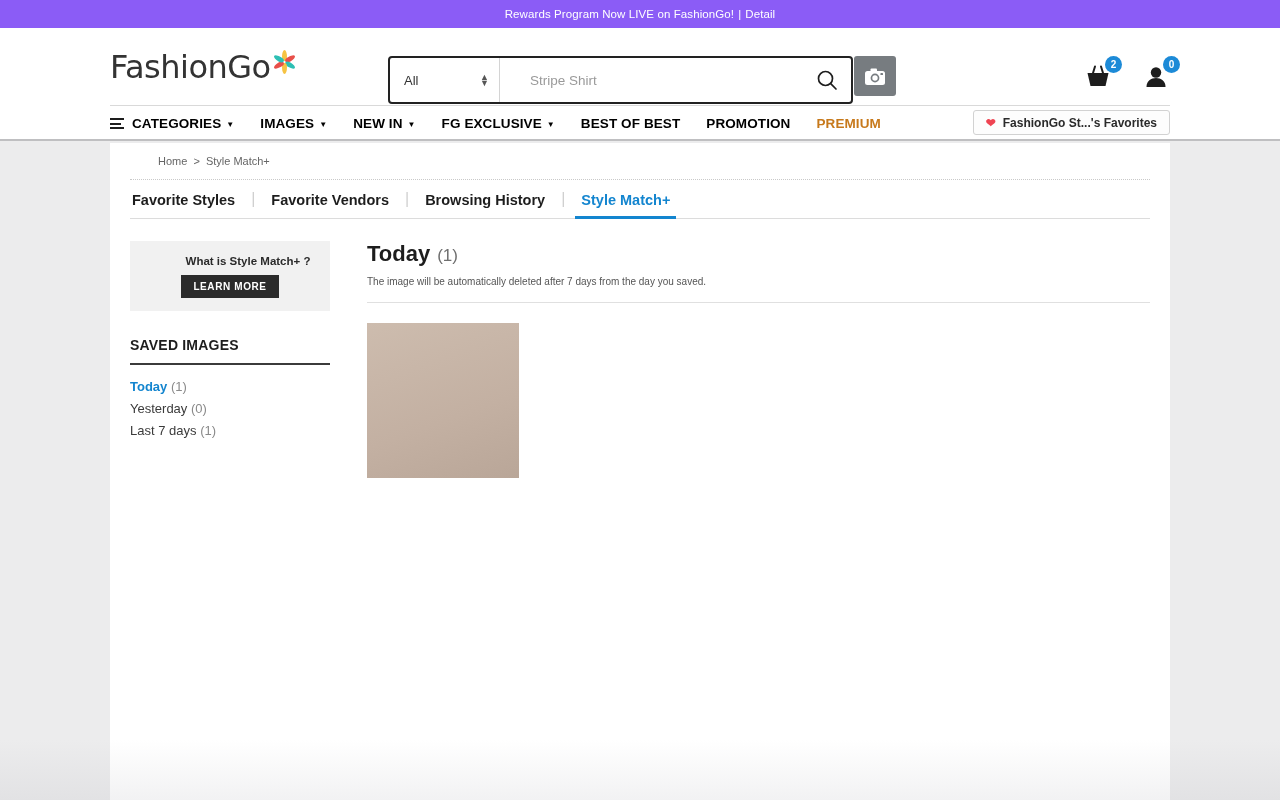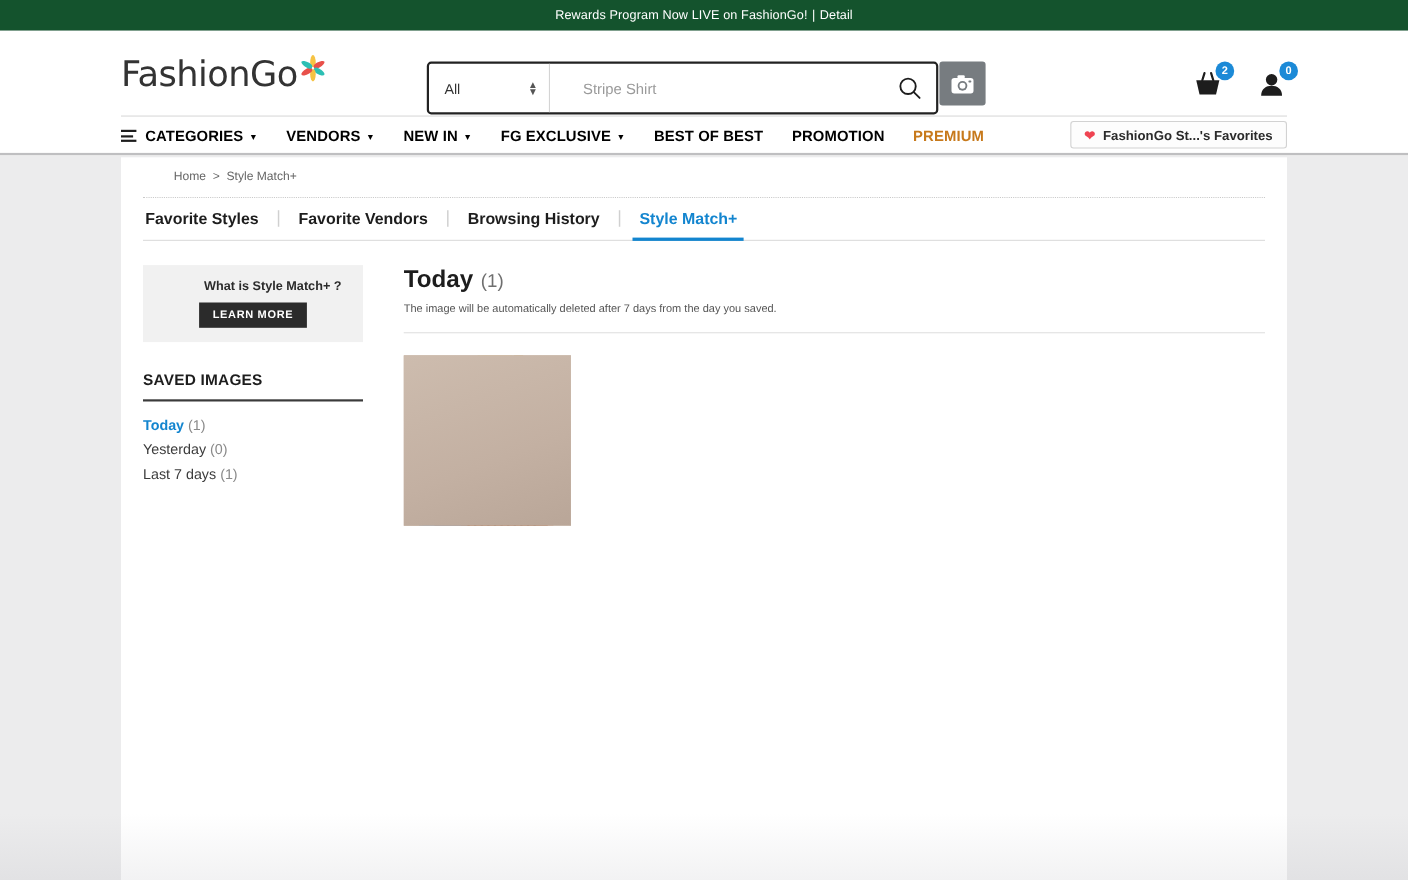--- a/index.html
+++ b/index.html
@@ -6,21 +6,21 @@
   html, body {
     width: 1280px; height: 800px;
     font-family: "Liberation Sans", sans-serif;
     background: #ececed;
     overflow: hidden;
   }
 
   
   .announce-bar {
     height: 28px;
-    background: #14532d;
+    background: #8b5cf6;
     color: #ffffff;
     display: flex;
     align-items: center;
     justify-content: center;
     font-size: 11.5px;
     letter-spacing: .1px;
   }
   .announce-bar .sep { margin: 0 4px; }
   .announce-bar a { color: #fff; text-decoration: none; }
 
@@ -398,21 +398,21 @@
             <span class="burger">
                 <i></i>
                 <i></i>
                 <i></i>
               </span>
             <span>CATEGORIES</span>
             <span class="caret">▼</span>
           </div>
 
           <div class="nav-item">
-            <span>VENDORS</span>
+            <span>IMAGES</span>
             <span class="caret">▼</span>
           </div>
 
           <div class="nav-item">
             <span>NEW IN</span>
             <span class="caret">▼</span>
           </div>
 
           <div class="nav-item">
             <span>FG EXCLUSIVE</span>

